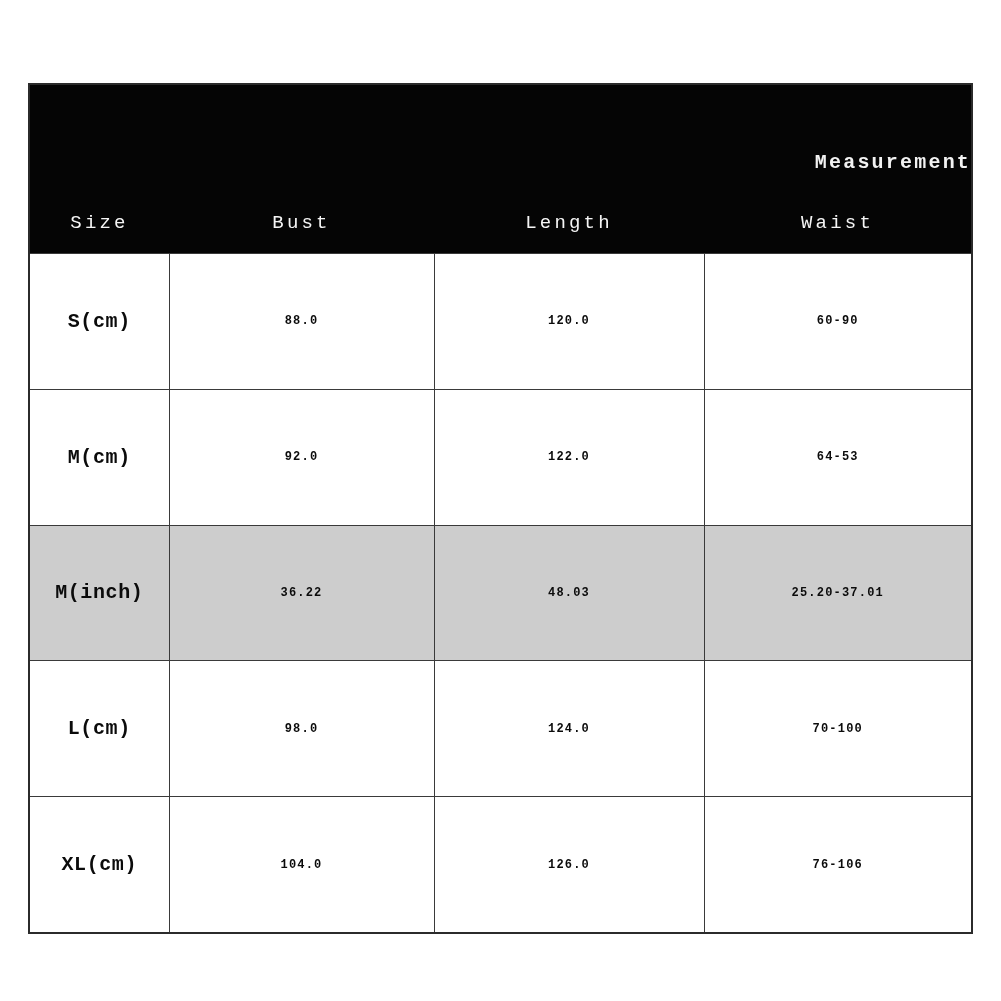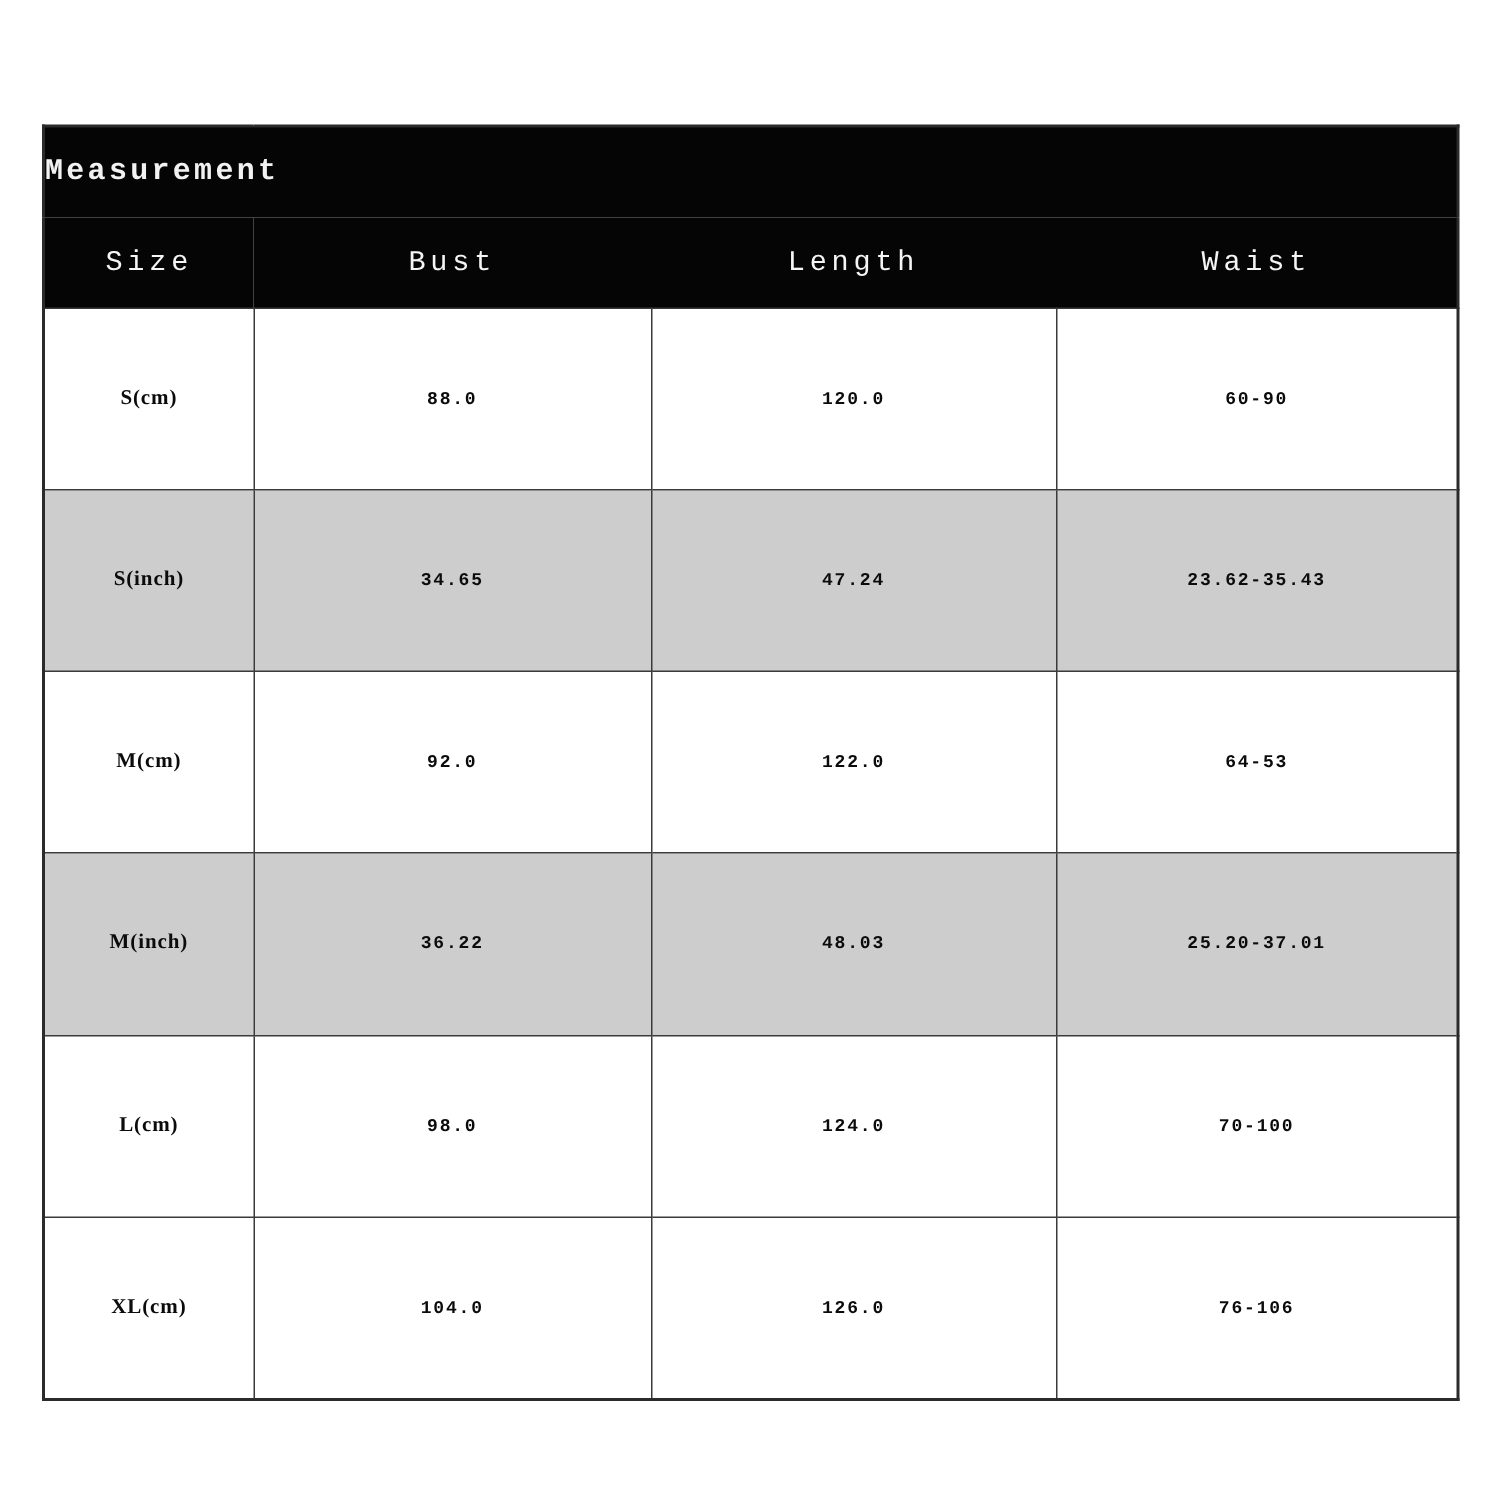--- a/index.html
+++ b/index.html
@@ -43,24 +43,25 @@
   .title-row td {
     background: #050505;
     height: 60px;
     border: none;
     padding: 0;
   }
   .title-text {
     color: #f2f2f2;
     font-size: 20px;
     letter-spacing: 2.2px;
-    text-align: left;
+    text-align: right;
     font-weight: 700;
     line-height: 60px;
     white-space: nowrap;
+    margin-top: 48px;
   }
 
   .head-row th {
     background: #050505;
     height: 60px;
     border: none;
     padding: 0;
     color: #f5f5f5;
     font-size: 19px;
     font-weight: 400;
@@ -81,23 +82,22 @@
     color: #0b0b0b;
     letter-spacing: 1.2px;
     white-space: nowrap;
     padding: 0;
   }
 
   tr.row-light td.cell { background: #ffffff; }
   tr.row-dark  td.cell { background: #cdcdcd; }
 
   td.cell.size-label {
-    font-size: 14px;
+    font-size: 20px;
     letter-spacing: 0.6px;
-    font-family: Liberation Serif, serif;
   }
 </style>
 </head>
 <body>
 
 <div id="canvas">
 
   <table class="size-table">
     <colgroup>
       <col class="c-size">
@@ -120,26 +120,20 @@
       </tr>
     </thead>
 
     <tbody id="table-body">
         <tr class="row-light">
           <td class="cell size-label">S(cm)</td>
           <td class="cell">88.0</td>
           <td class="cell">120.0</td>
           <td class="cell">60-90</td>
         </tr>
-        <tr class="row-dark">
-          <td class="cell size-label">S(inch)</td>
-          <td class="cell">34.65</td>
-          <td class="cell">47.24</td>
-          <td class="cell">23.62-35.43</td>
-        </tr>
         <tr class="row-light">
           <td class="cell size-label">M(cm)</td>
           <td class="cell">92.0</td>
           <td class="cell">122.0</td>
           <td class="cell">64-53</td>
         </tr>
         <tr class="row-dark">
           <td class="cell size-label">M(inch)</td>
           <td class="cell">36.22</td>
           <td class="cell">48.03</td>

